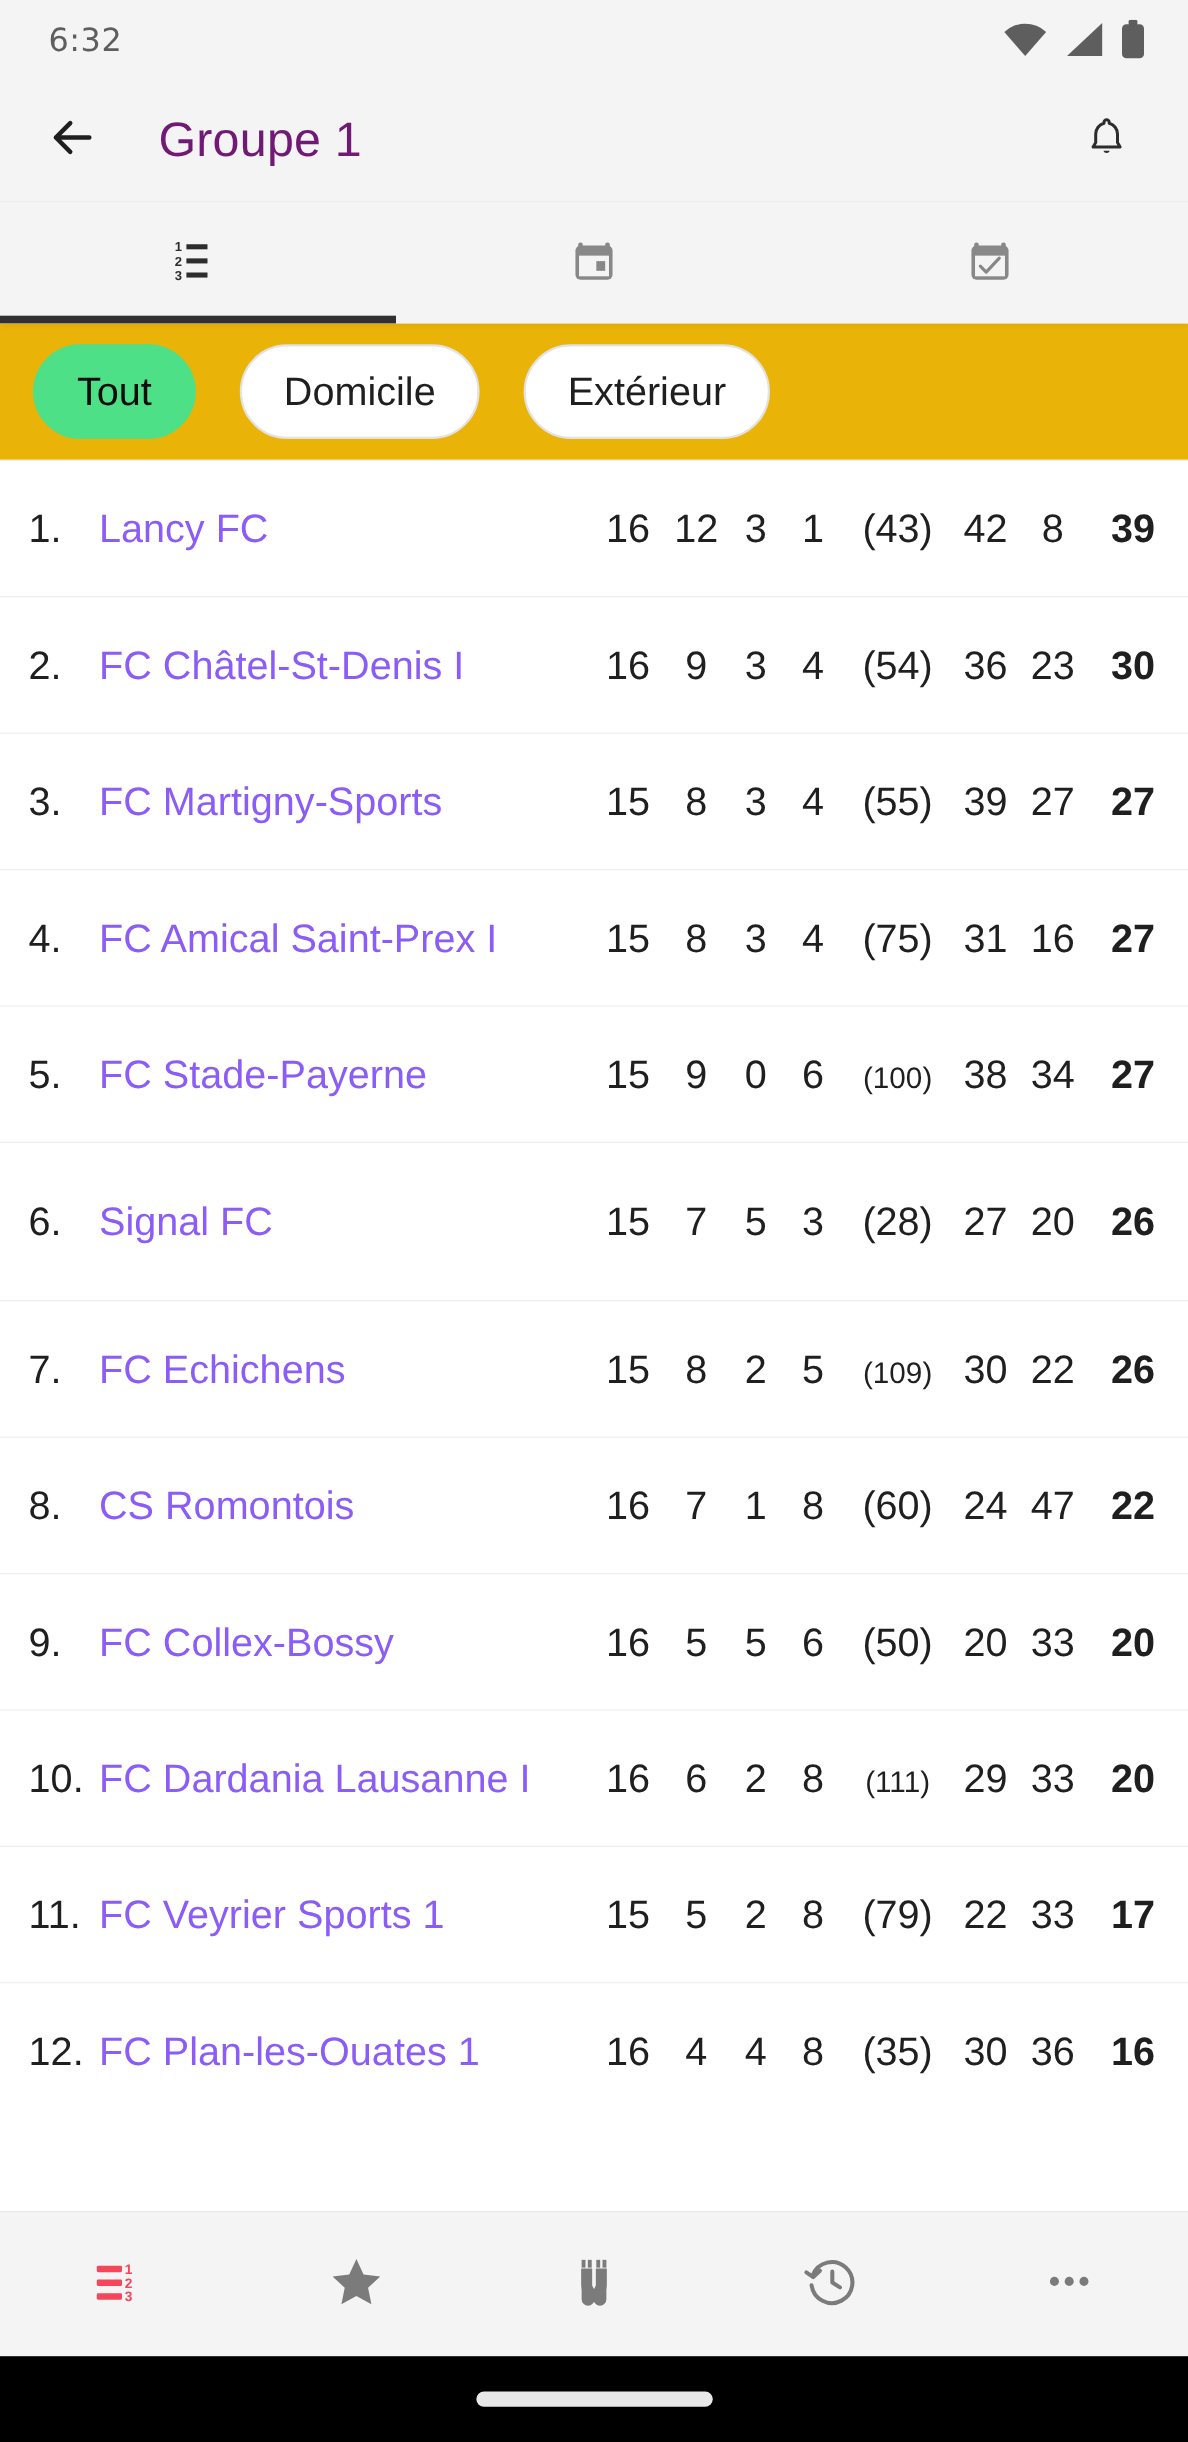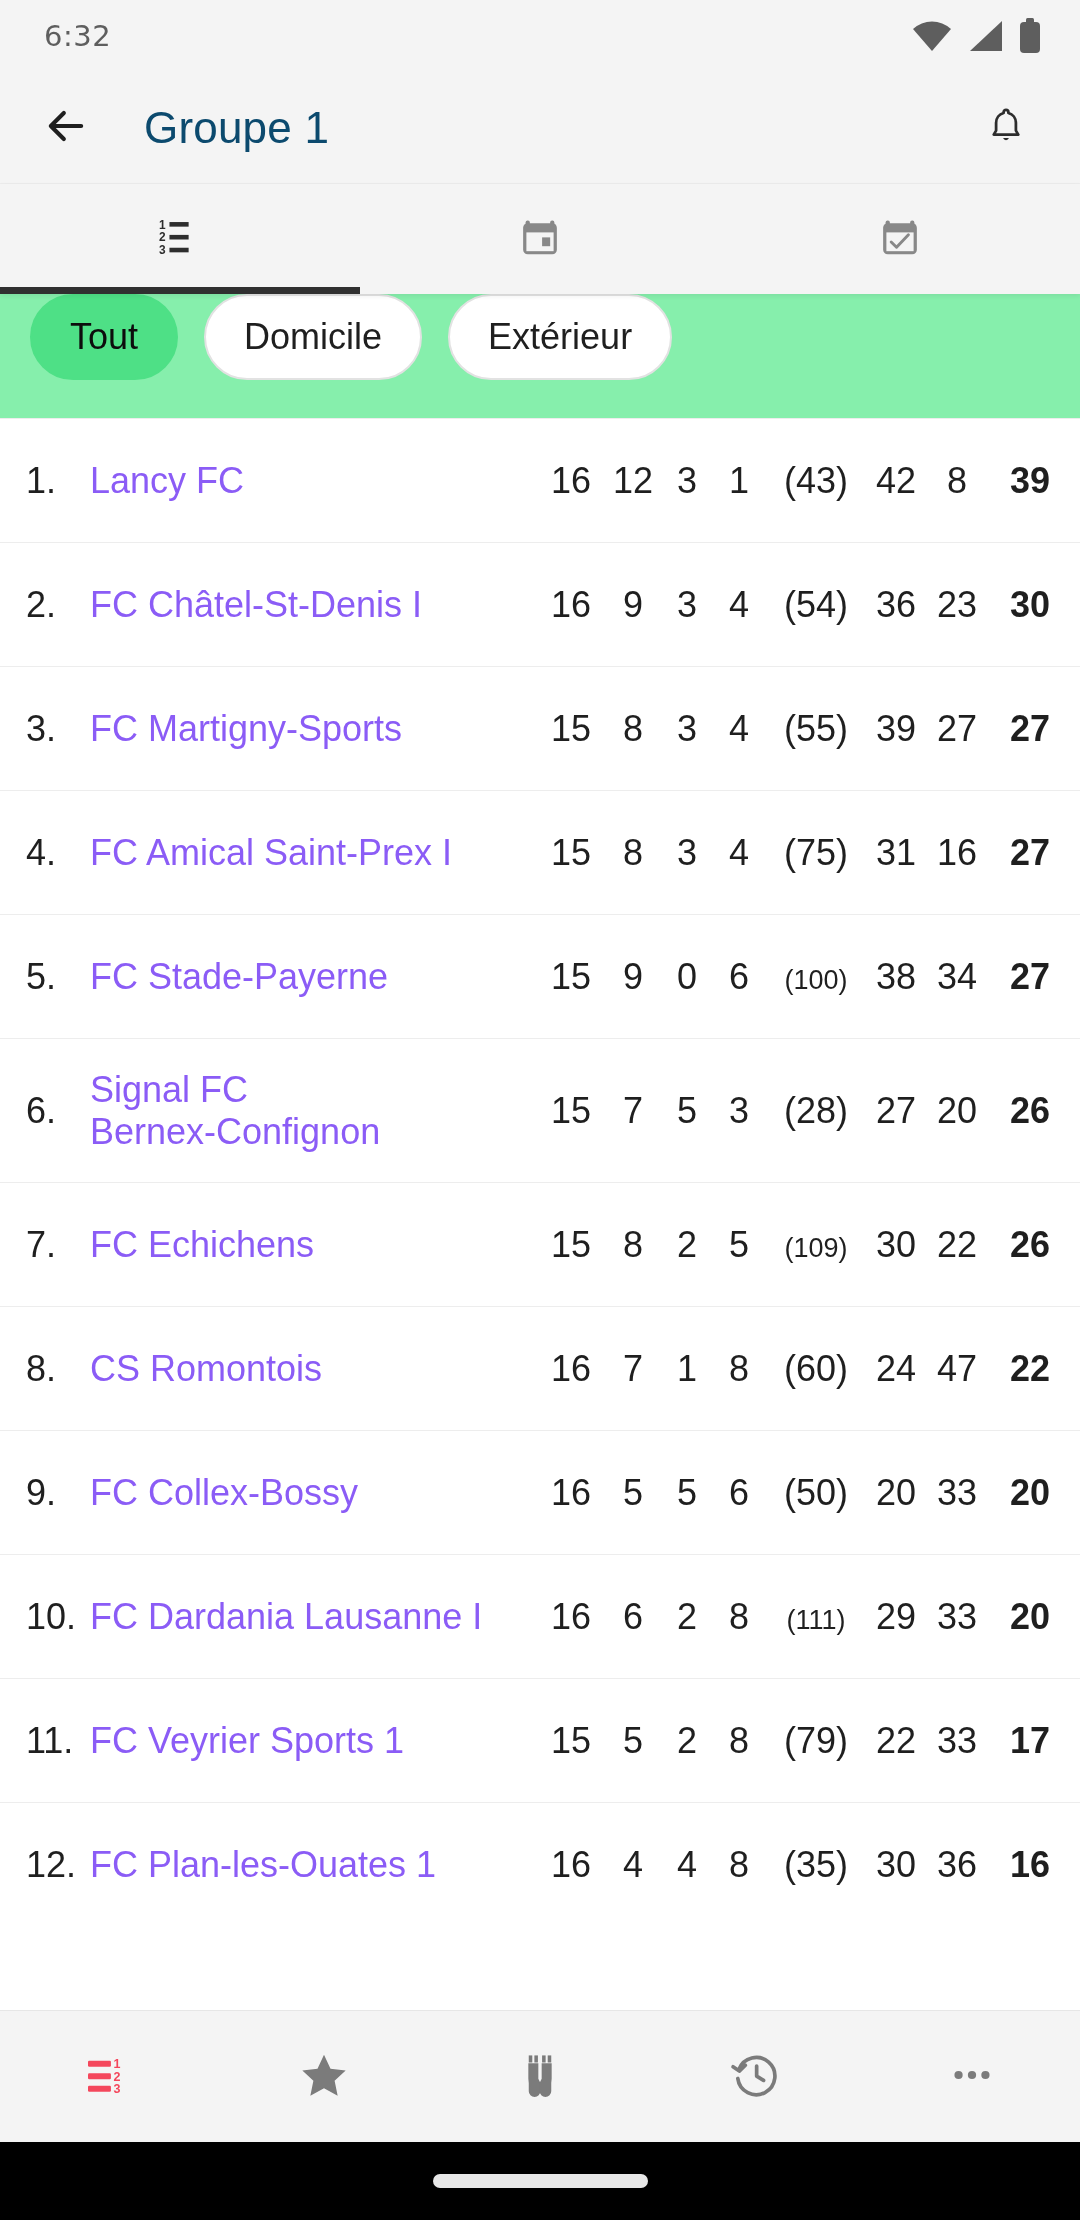--- a/index.html
+++ b/index.html
@@ -41,21 +41,21 @@
     display:flex; align-items:center;
     padding:0 38px 0 30px;
     border-bottom:1px solid #ececec;
   }
   .appbar-back {
     width:72px; height:72px;
     display:flex; align-items:center; justify-content:center;
     flex:0 0 72px;
   }
   .appbar-title {
-    font-size:44px; color:#0c4a6e; font-weight:400;
+    font-size:44px; color:#701a75; font-weight:400;
     margin-left:42px; letter-spacing:0.2px;
   }
   .appbar-bell {
     margin-left:auto;
     width:72px; height:72px;
     display:flex; align-items:center; justify-content:center;
   }
 
   
   .tabbar {
@@ -70,23 +70,23 @@
   }
   .tab-indicator {
     position:absolute; left:0; bottom:0;
     width:33.333%; height:7px;
     background:#303030;
   }
 
   
   .chips {
     flex:0 0 124px;
-    display:flex; 
-    gap:26px; padding:0 30px;
-    background:#86efac;
+    display:flex; align-items:center;
+    gap:40px; padding:0 30px;
+    background:#eab308;
   }
   .chip {
     height:86px;
     padding:0 38px;
     border-radius:43px;
     display:flex; align-items:center; justify-content:center;
     font-size:36px; color:#1f1f1f;
     border:2px solid #e2e2e2;
     background:#ffffff;
     white-space:nowrap;
@@ -321,21 +321,20 @@
           <div class="st c-pct small">(100)</div>
           <div class="st c-bp">38</div>
           <div class="st c-bc">34</div>
           <div class="st c-pts">27</div>
         </div>
       </div>
       <div class="row tall">
         <div class="rank">6.</div>
         <div class="team">
           <div>Signal FC</div>
-          <div>Bernex-Confignon</div>
         </div>
         <div class="stats">
           <div class="st c-mj">15</div>
           <div class="st c-v">7</div>
           <div class="st c-n">5</div>
           <div class="st c-d">3</div>
           <div class="st c-pct">(28)</div>
           <div class="st c-bp">27</div>
           <div class="st c-bc">20</div>
           <div class="st c-pts">26</div>

